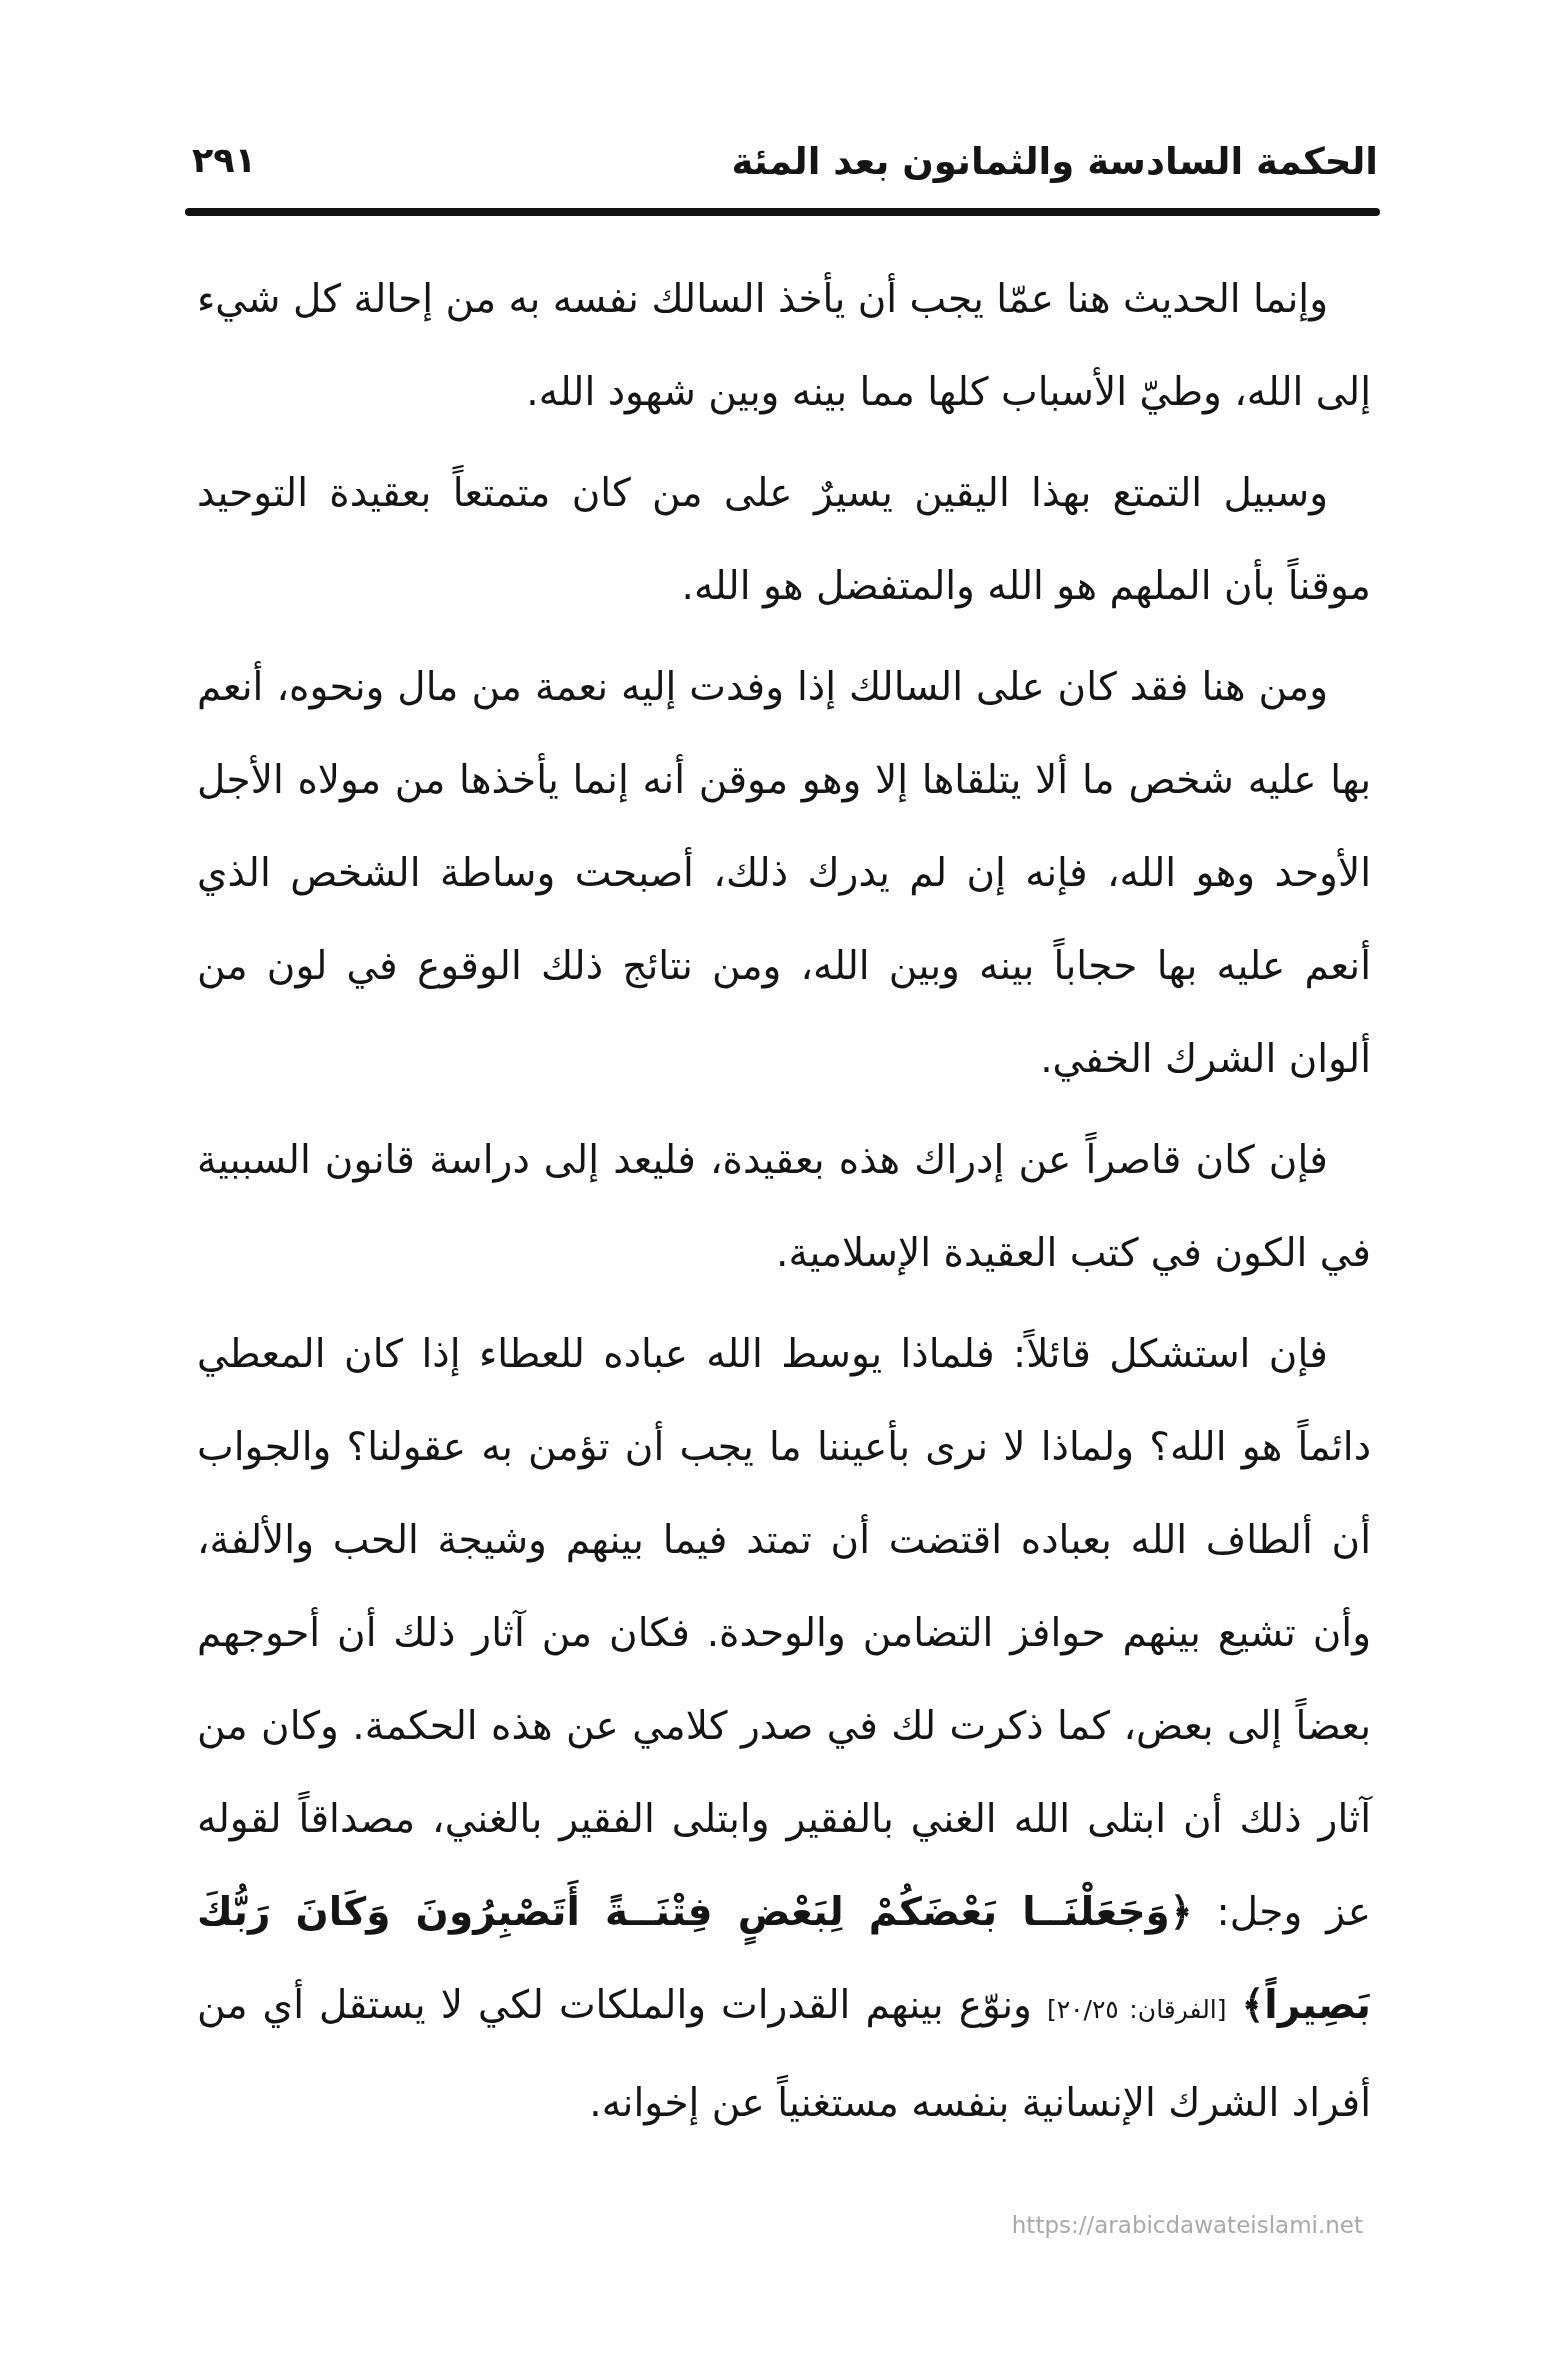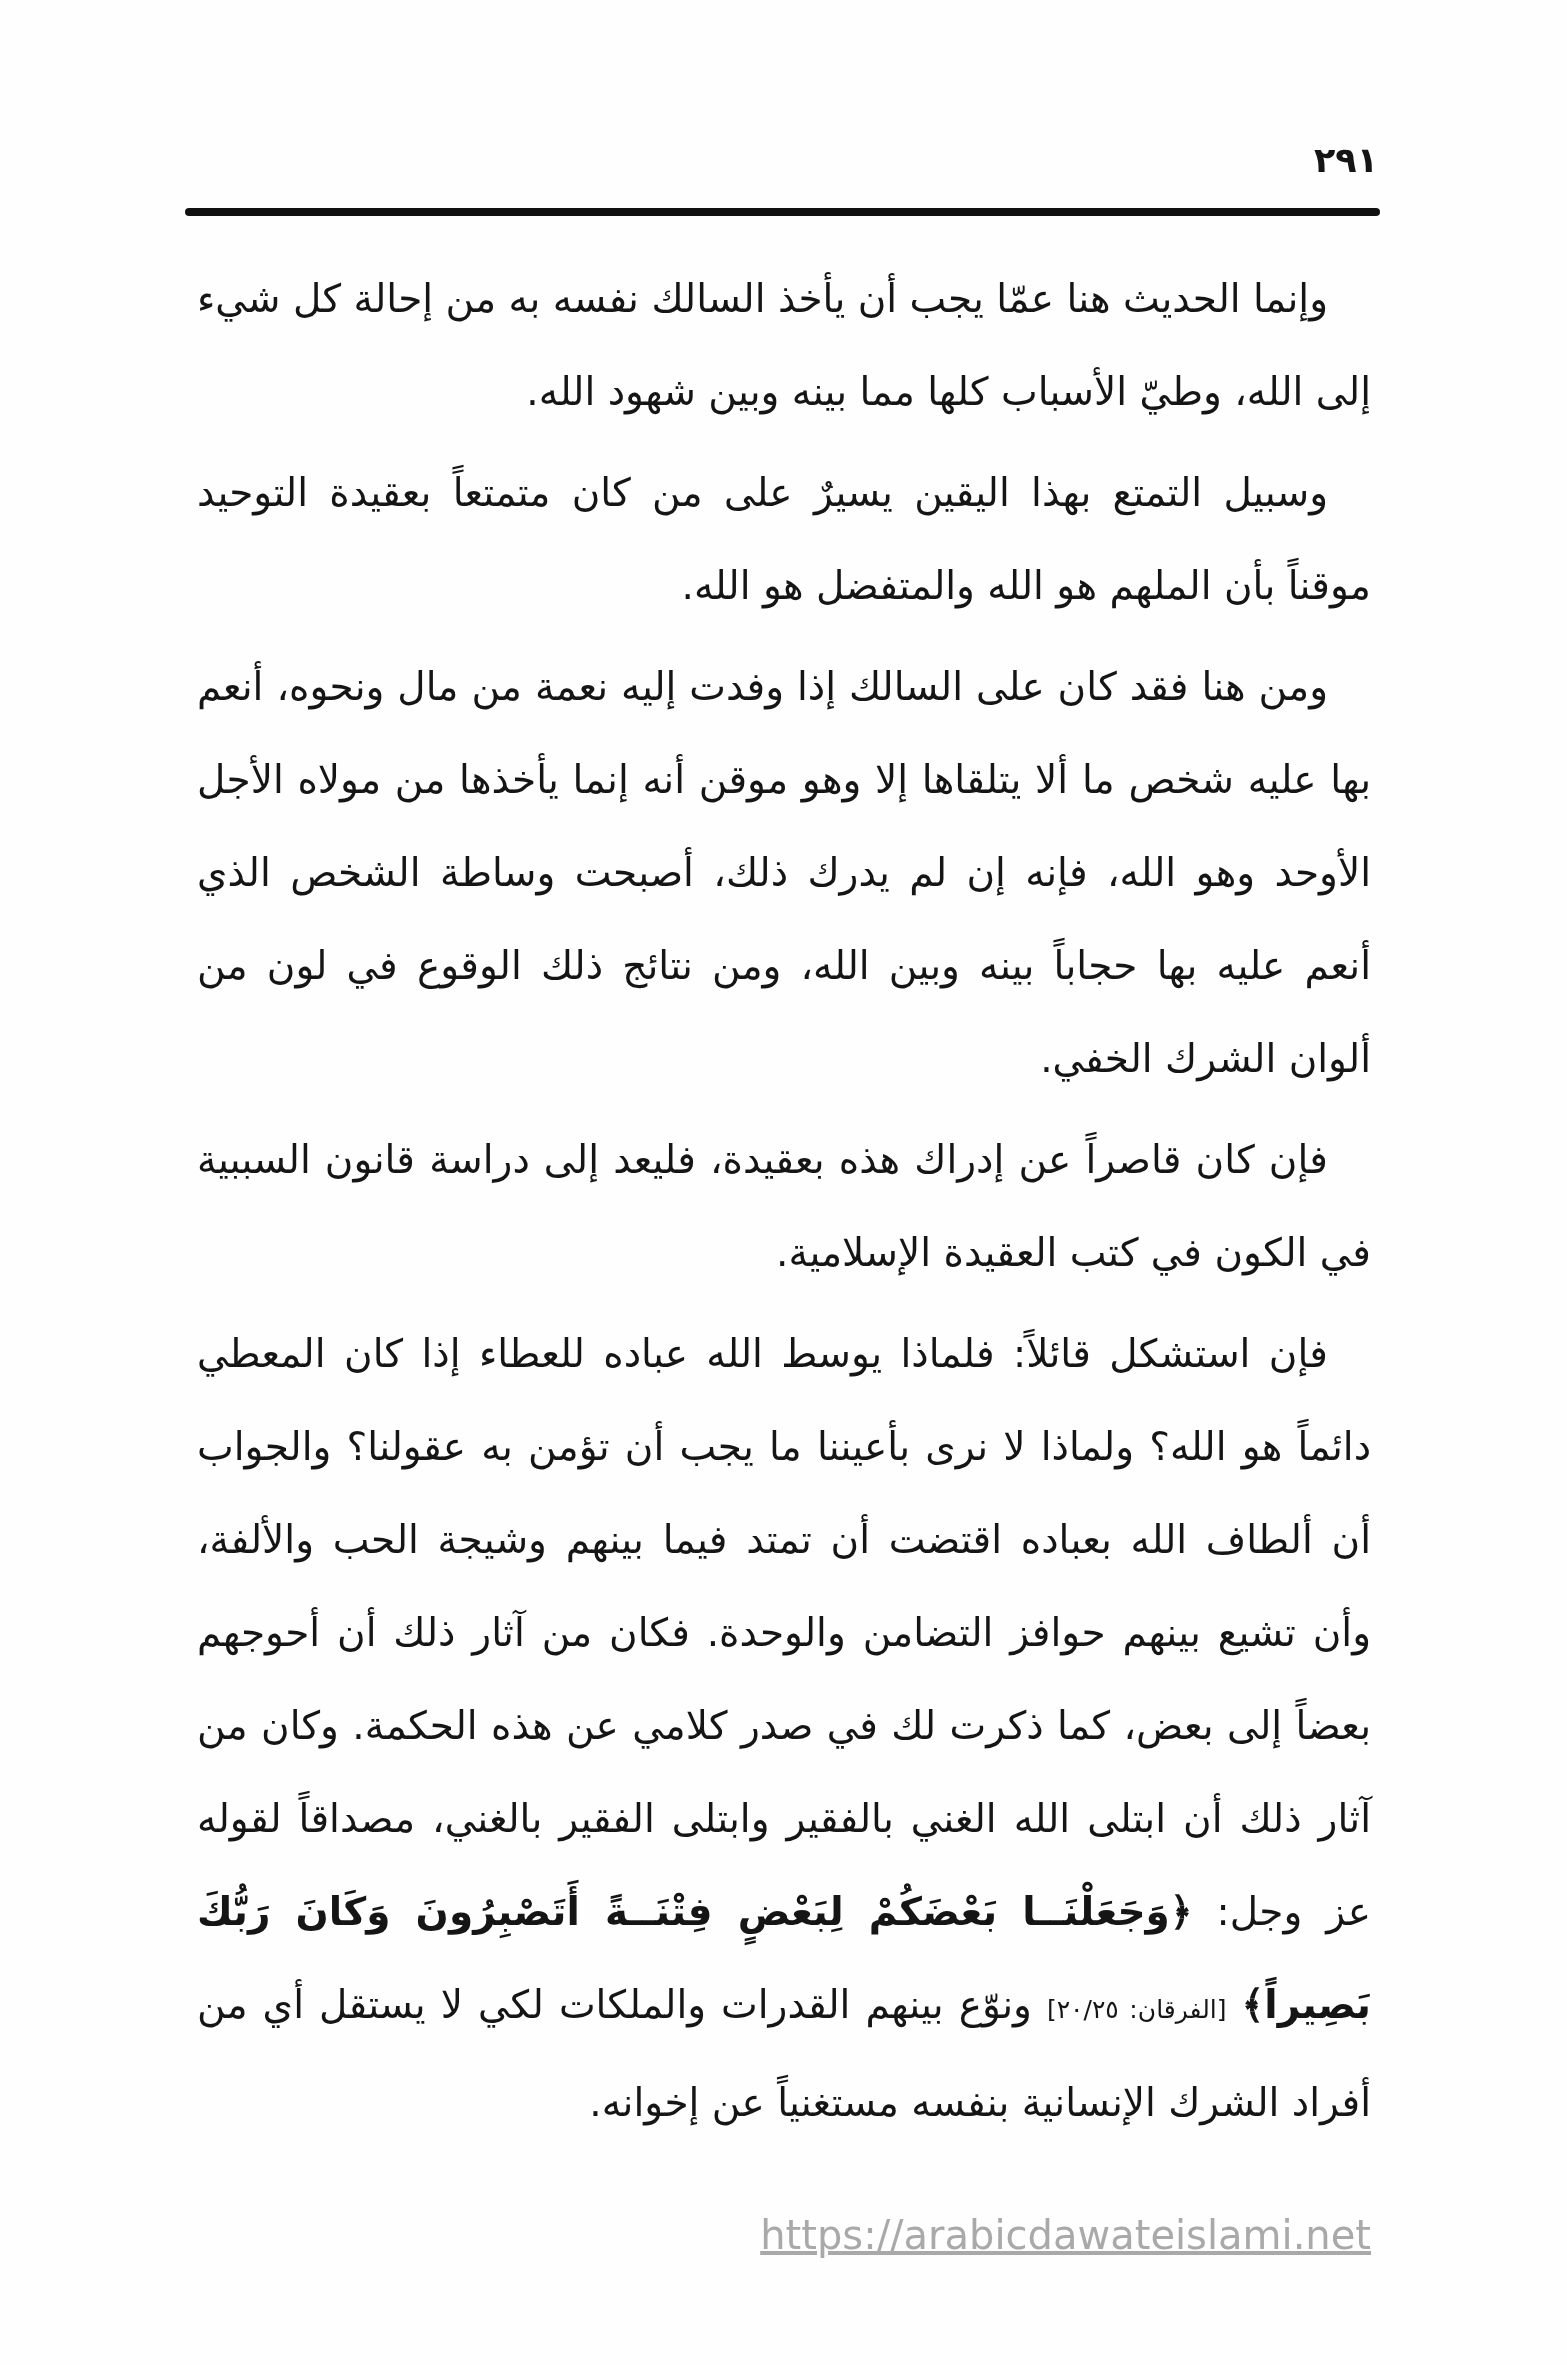--- a/index.html
+++ b/index.html
@@ -63,35 +63,35 @@
   }
   .quran-verse {
     font-weight: bold;
   }
   .verse-reference {
     font-size: 25px;
   }
   .watermark {
     position: absolute;
     top: 2212px;
-    right: 196px;
+    right: 204px;
     direction: ltr;
-    font-size: 40px;
+    font-size: 23px;
     color: var(--watermark, #a9a9a9);
     font-family: "DejaVu Sans", sans-serif;
     white-space: nowrap;
-    text-decoration: underline;
   }
 </style>
 </head>
 <body>
 
 <div class="page">
 
   <header class="page-header">
+    <span class="chapter-title">الحكمة السادسة والثمانون بعد المئة</span>
     <span class="page-number">٢٩١</span>
   </header>
 
   <div class="header-divider"></div>
 
   <main class="body-text">
     <p>وإنما الحديث هنا عمّا يجب أن يأخذ السالك نفسه به من إحالة كل شيء إلى الله، وطيّ الأسباب كلها مما بينه وبين شهود الله.</p>
     <p>وسبيل التمتع بهذا اليقين يسيرٌ على من كان متمتعاً بعقيدة التوحيد موقناً بأن الملهم هو الله والمتفضل هو الله.</p>
     <p>ومن هنا فقد كان على السالك إذا وفدت إليه نعمة من مال ونحوه، أنعم بها عليه شخص ما ألا يتلقاها إلا وهو موقن أنه إنما يأخذها من مولاه الأجل الأوحد وهو الله، فإنه إن لم يدرك ذلك، أصبحت وساطة الشخص الذي أنعم عليه بها حجاباً بينه وبين الله، ومن نتائج ذلك الوقوع في لون من ألوان الشرك الخفي.</p>
     <p>فإن كان قاصراً عن إدراك هذه بعقيدة، فليعد إلى دراسة قانون السببية في الكون في كتب العقيدة الإسلامية.</p>

